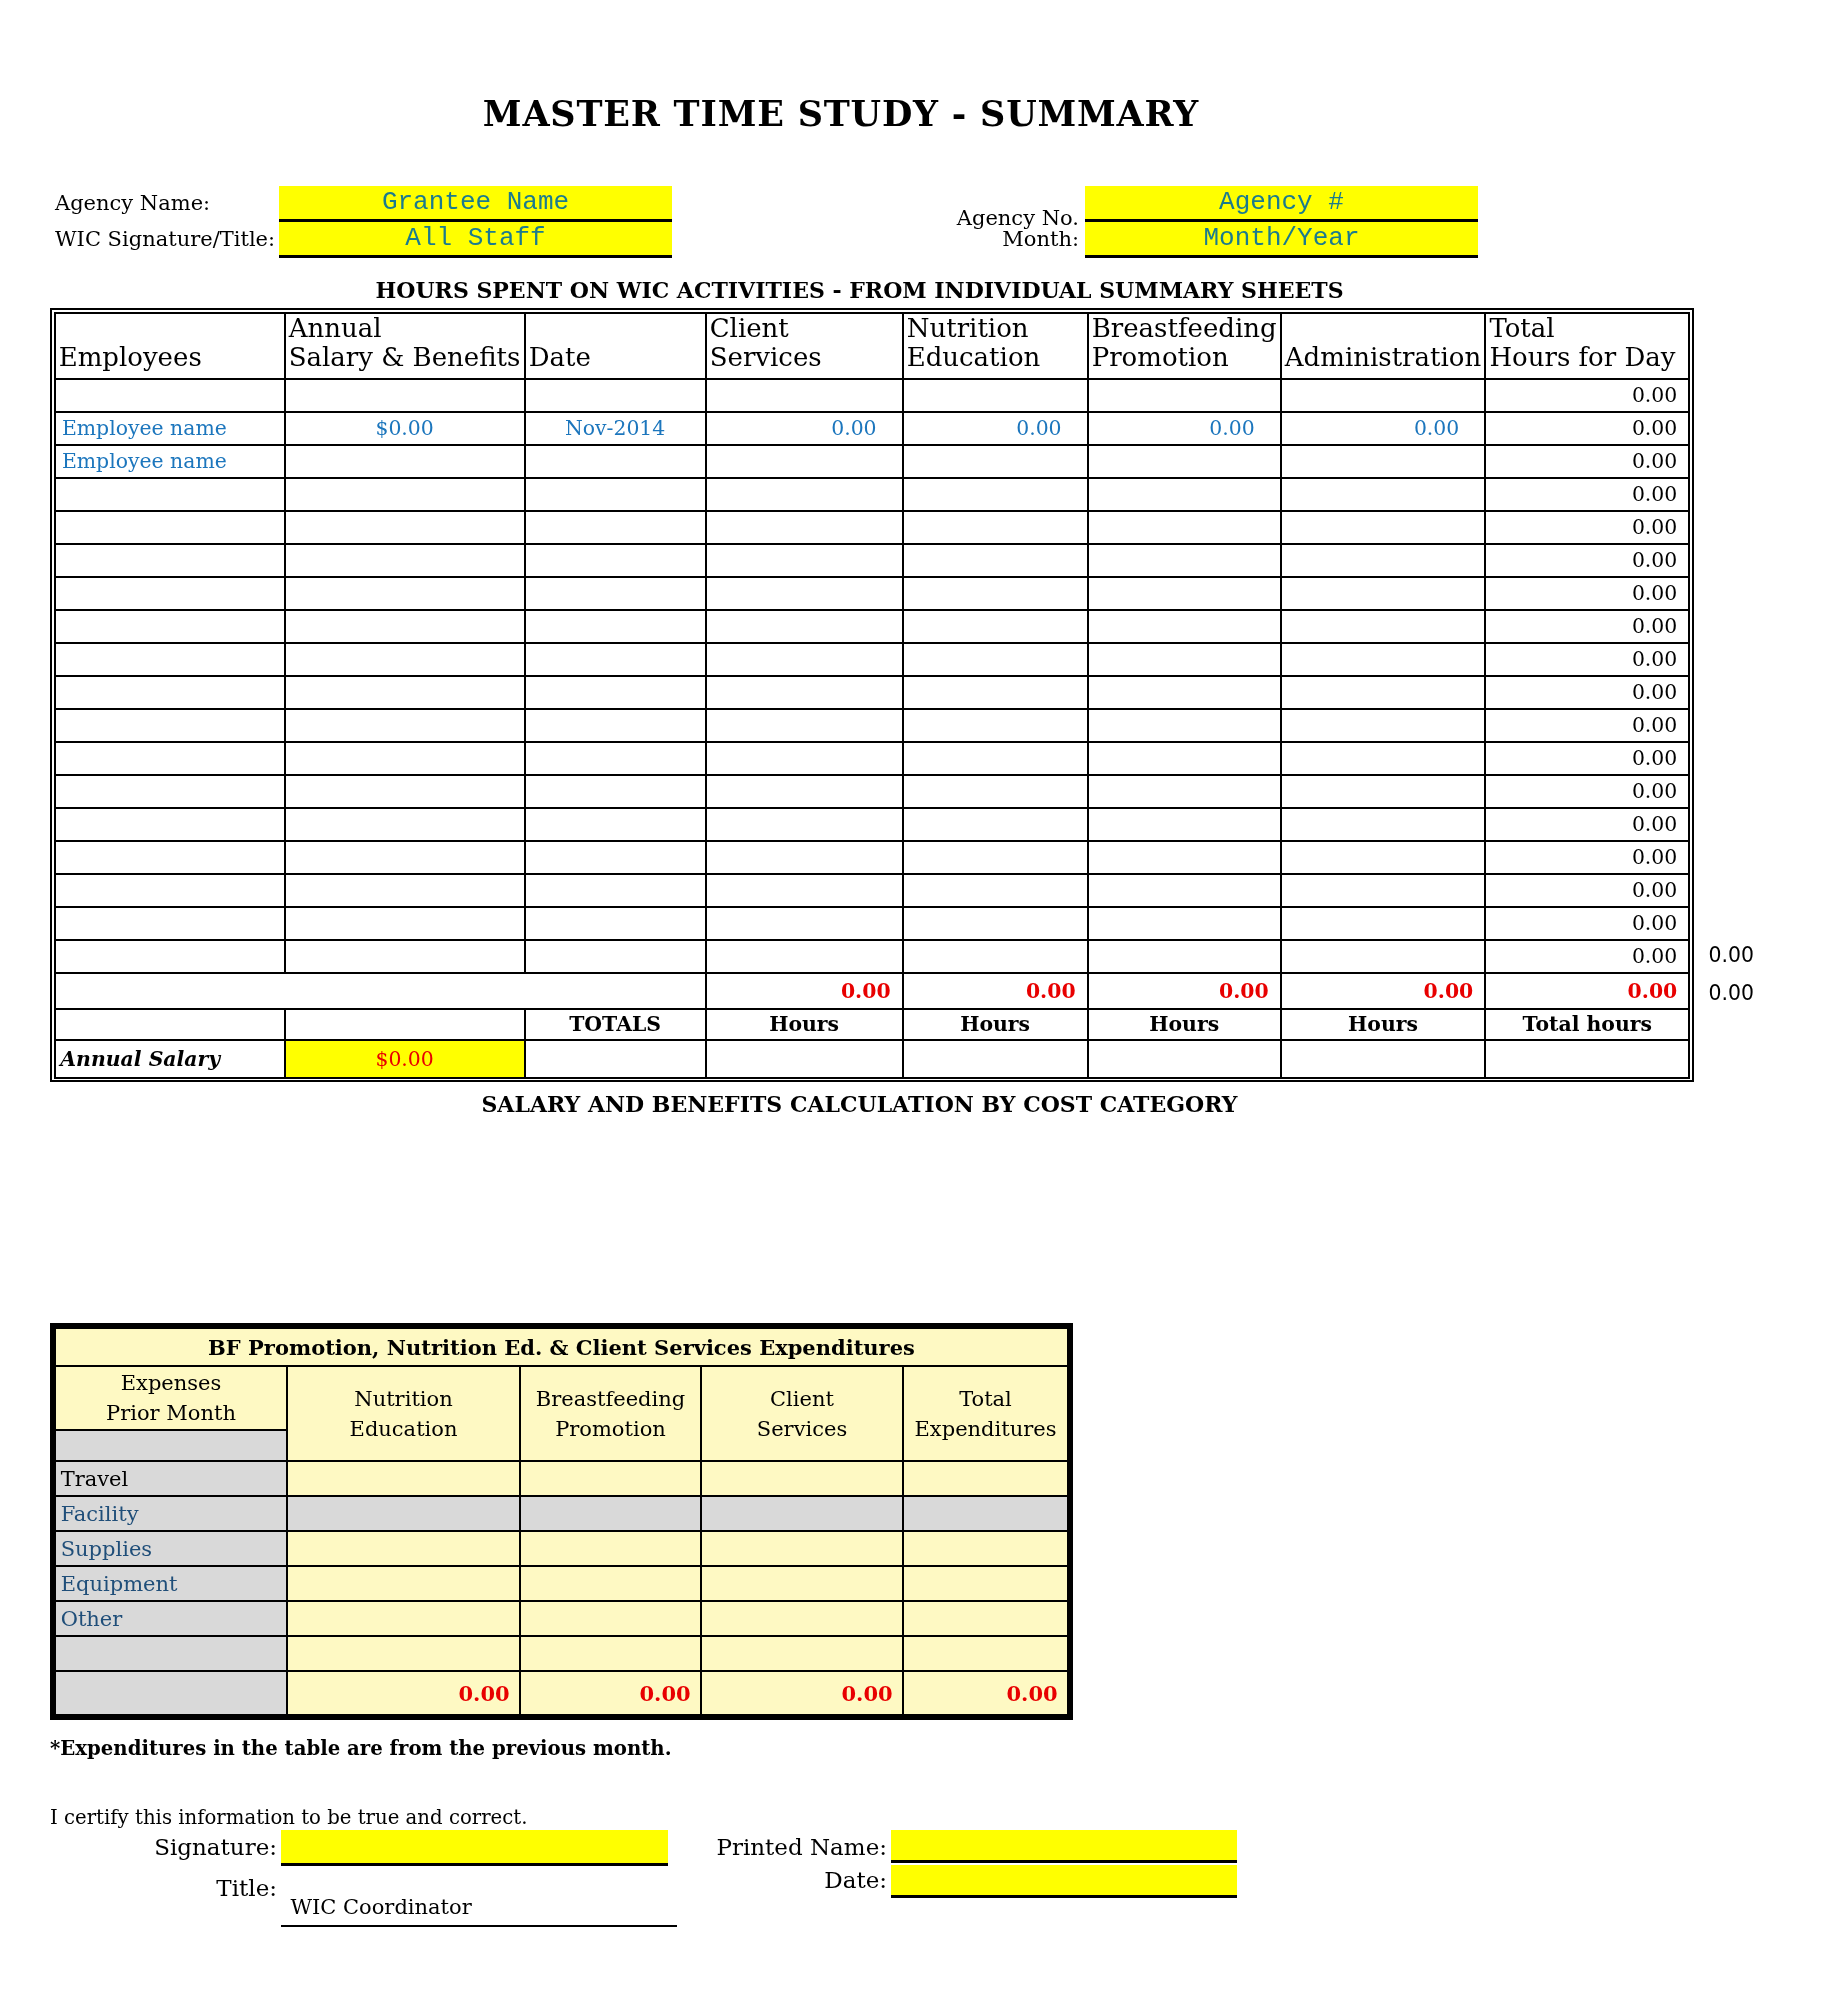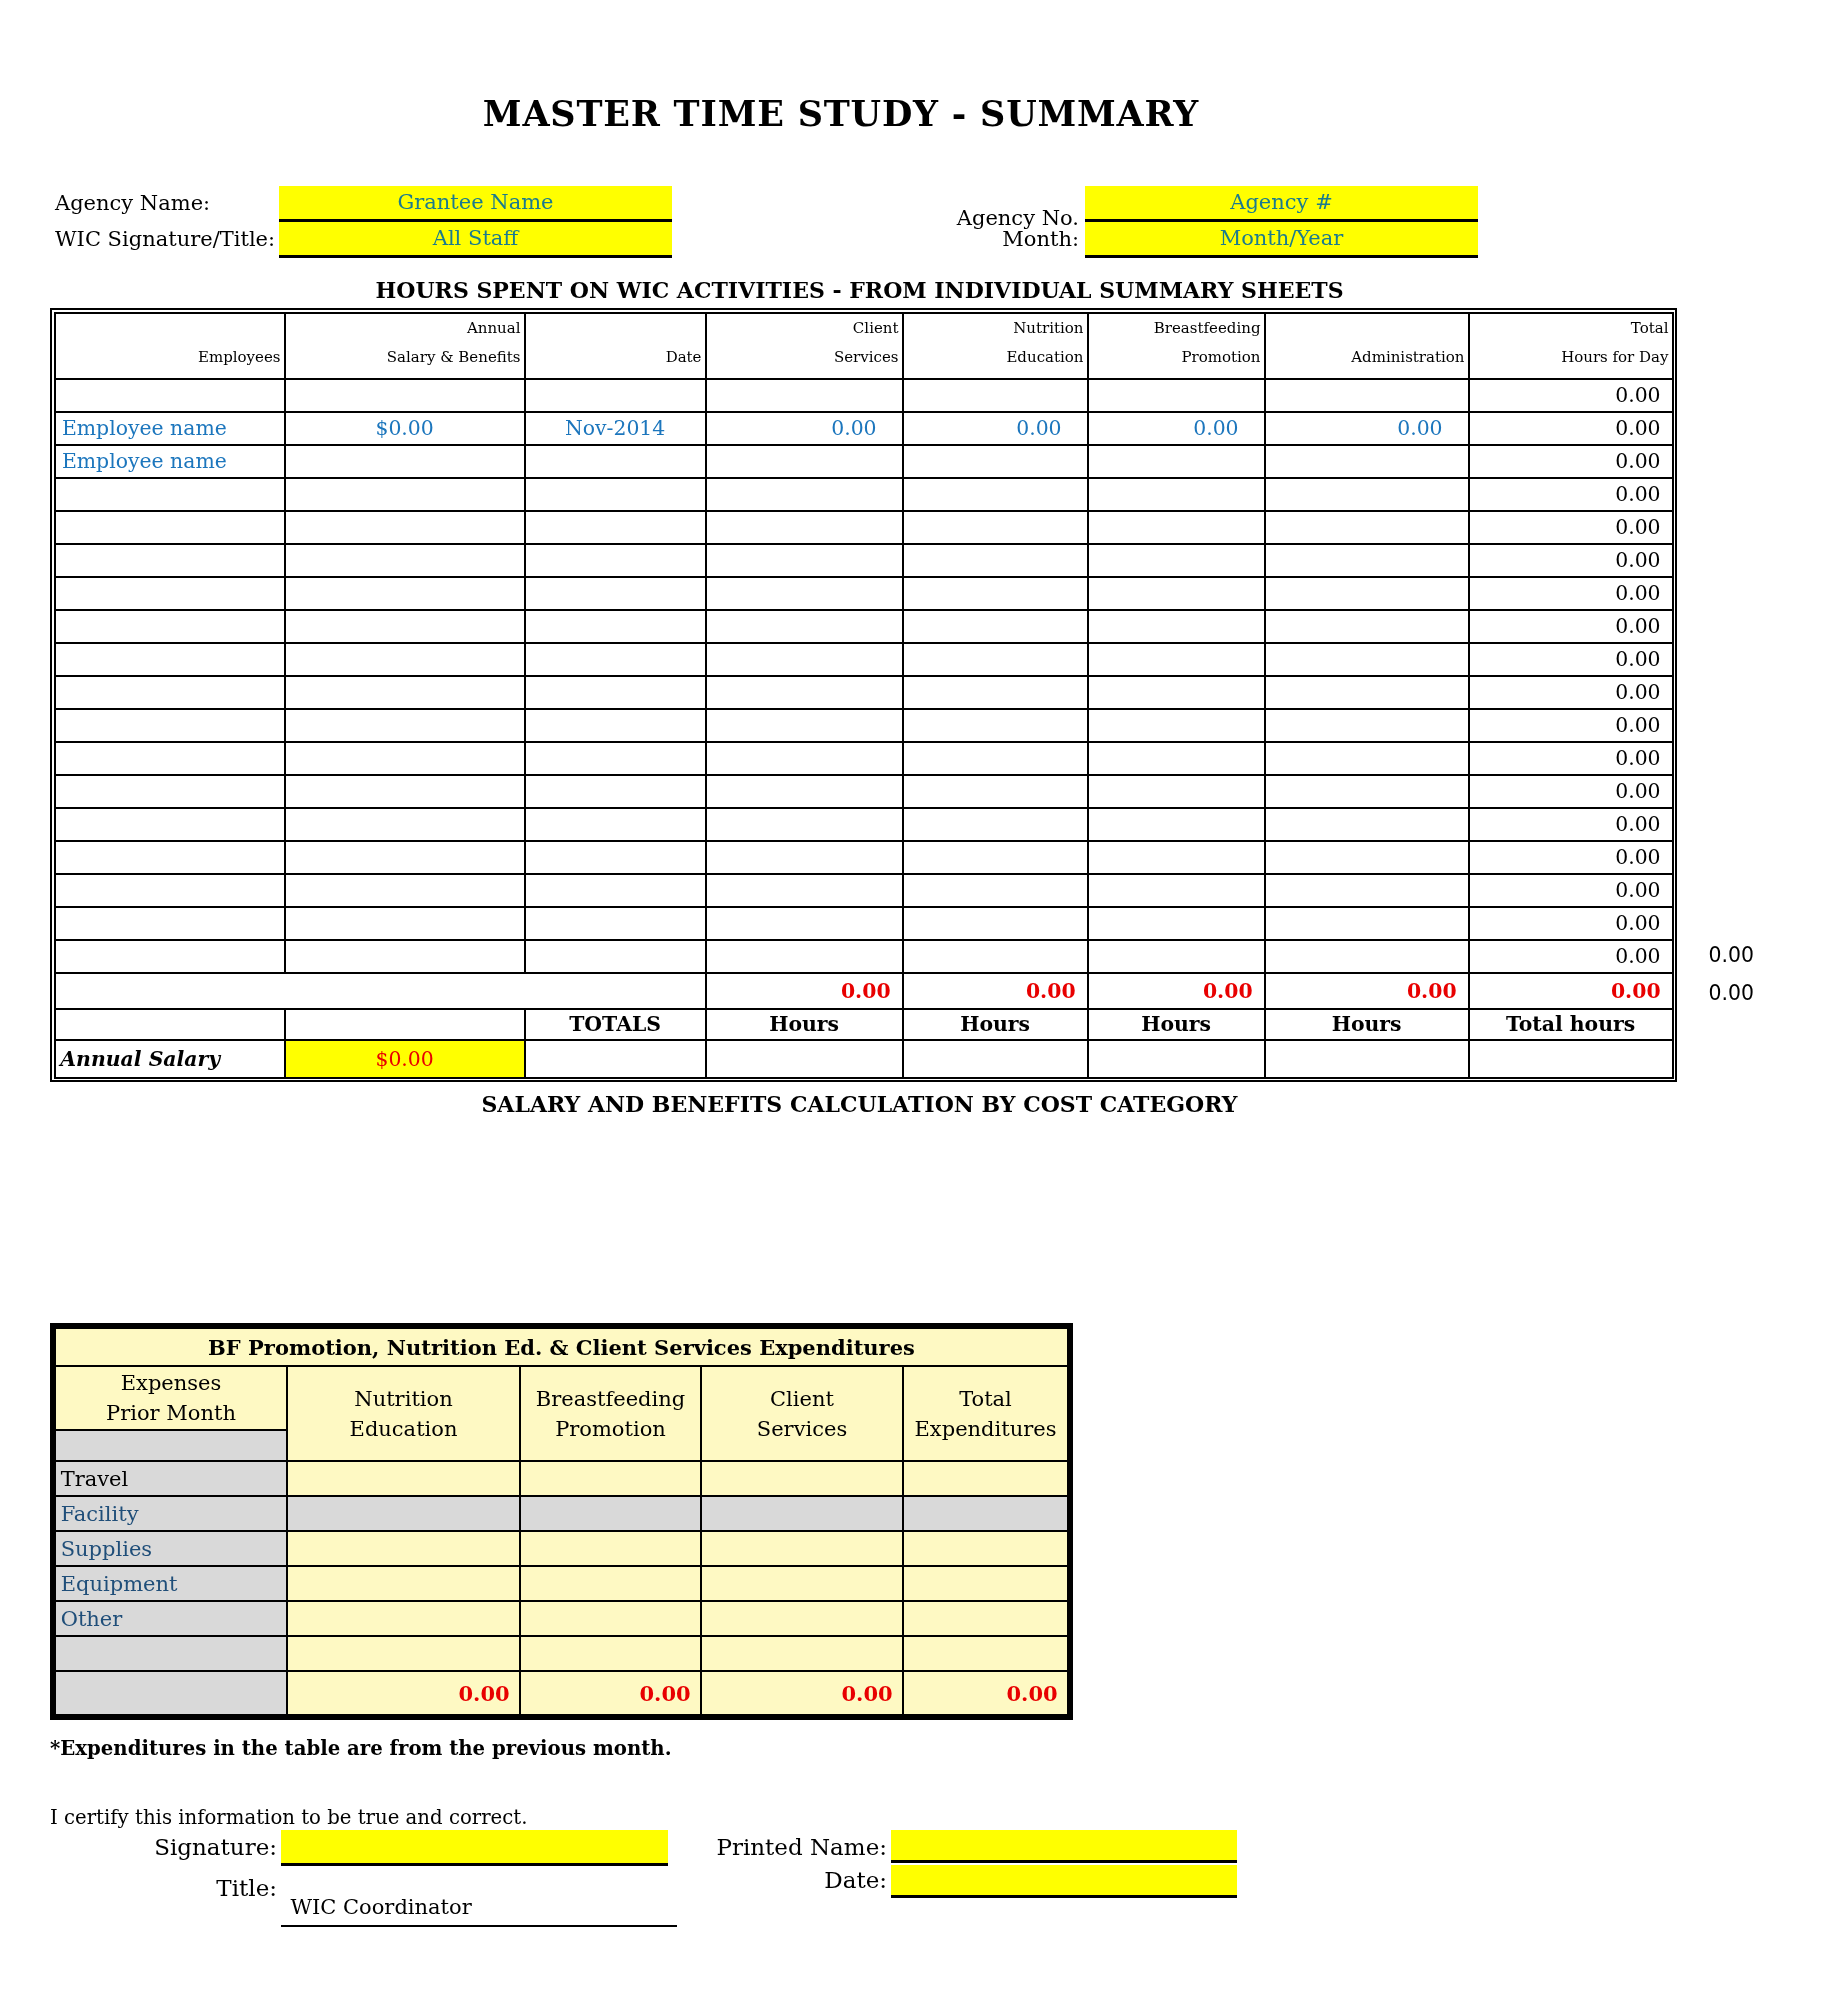--- a/index.html
+++ b/index.html
@@ -11,37 +11,37 @@
   .doc-title{position:absolute;top:93px;left:0;width:1682px;text-align:center;
              font-size:35px;font-weight:bold;letter-spacing:0.8px;}
 
   .fld-label{position:absolute;font-size:21px;height:36px;line-height:36px;white-space:nowrap;}
   .lbl-agency-name{left:55px;top:185px;}
   .lbl-wic-position{left:55px;top:221px;}
   .lbl-agency-no{left:827px;top:200px;width:252px;text-align:right;}
   .lbl-month{left:827px;top:221px;width:252px;text-align:right;}
 
   .hl-field{position:absolute;background:var(--highlight);border-bottom:3.1px solid #000;
-            height:33px;line-height:33px;text-align:center;font-size:21px;color:var(--field_text);}
+            height:33px;line-height:33px;text-align:center;font-size:26px;color:var(--field_text);font-family:Liberation Mono, monospace;}
   .fld-agency-name{left:279px;top:186px;width:393px;}
   .fld-wic-position{left:279px;top:222px;width:393px;}
   .fld-agency-no{left:1085px;top:186px;width:393px;}
   .fld-month{left:1085px;top:222px;width:393px;}
 
   .section-heading{position:absolute;left:50px;width:1619px;text-align:center;
                    font-weight:bold;font-size:22px;white-space:nowrap;}
   .hours-heading{top:277px;}
   .salary-heading{top:1091px;}
 
   .hours-table-wrap{position:absolute;left:50px;top:308px;border:2.4px solid #000;padding:1.6px;background:#fff;}
   table.hours-table{border-collapse:collapse;table-layout:fixed;}
   table.hours-table th,table.hours-table td{border:2.4px solid #000;overflow:hidden;}
   table.hours-table thead tr{height:64px;}
-  table.hours-table th{vertical-align:bottom;text-align:right;font-weight:normal;
-                       font-size:15px;padding:0 3.1px 6.3px;}
+  table.hours-table th{vertical-align:bottom;text-align:left;font-weight:normal;
+                       font-size:26px;padding:0 3.1px 6.3px;}
   table.hours-table th div{line-height:29px;}
   .body-row{height:33px;}
   table.hours-table td{font-size:20.4px;}
   .c-emp{text-align:left;padding-left:6.3px;color:var(--entry_text);}
   .c-sal{text-align:center;color:var(--entry_text);}
   .c-date{text-align:center;color:var(--entry_text);}
   .c-num{text-align:right;padding-right:25px;color:var(--entry_text);}
   .c-tot{text-align:right;padding-right:11px;color:#000;}
   .red-row{height:36px;}
   .red-row td{border-top:4.7px solid #000;}

